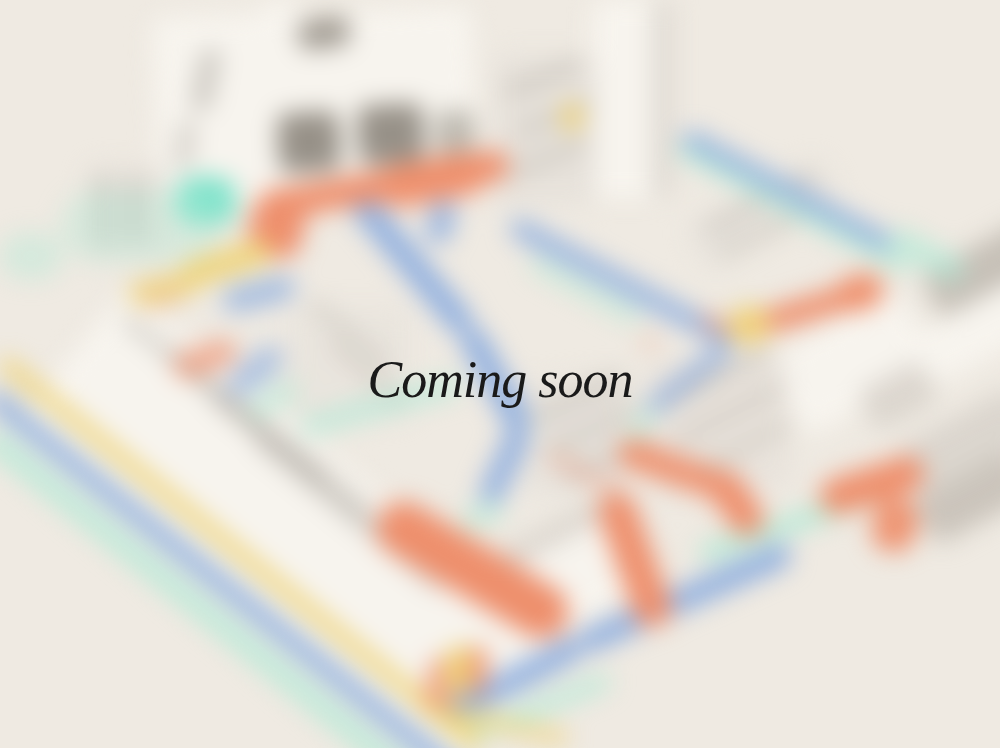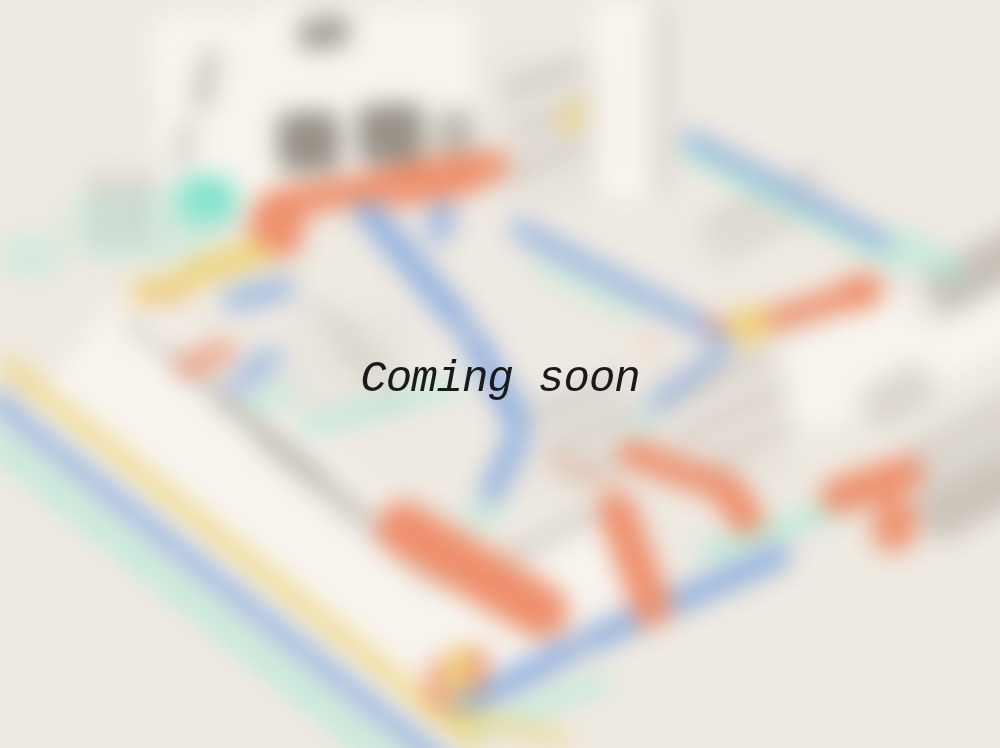--- a/index.html
+++ b/index.html
@@ -10,22 +10,22 @@
   .c-grayw{background:var(--building-light-gray,#E7E2DB);}
   .c-gray{background:var(--building-gray,#C6C0B7);}
   .c-shade{background:var(--building-shade,#D9D4CC);}
   .c-dark{background:var(--building-dark,#8C867C);}
   .c-blue{background:var(--road-blue,#8FAFDF);}
   .c-orange{background:var(--road-orange,#EE8F6C);}
   .c-yellow{background:var(--road-yellow,#EFD378);}
   .c-mint{background:var(--road-mint,#AEE9D5);}
   .c-mints{background:var(--road-mint-strong,#7FE3CB);}
   .overlay{position:absolute;inset:0;display:flex;align-items:center;justify-content:center;padding-top:10px;}
-  .heading{font-family:Liberation Mono, monospace;font-style:italic;font-weight:normal;
-           font-size:44px;letter-spacing:-1px;color:var(--heading-text,#1A1A1A);margin:0;white-space:nowrap;}
+  .heading{font-family:Liberation Serif, serif;font-style:italic;font-weight:normal;
+           font-size:52px;letter-spacing:-1px;color:var(--heading-text,#1A1A1A);margin:0;white-space:nowrap;}
 </style>
 </head>
 <body>
 
 <div class="stage">
 
   <div class="illustration">
 
     <i class="sh c-white" style="left:155px;top:12px;width:320px;height:195px;transform:rotate(-2deg)"></i>
     <i class="sh c-dark" style="left:278px;top:112px;width:62px;height:60px;transform:rotate(-3deg);opacity:.9"></i>

